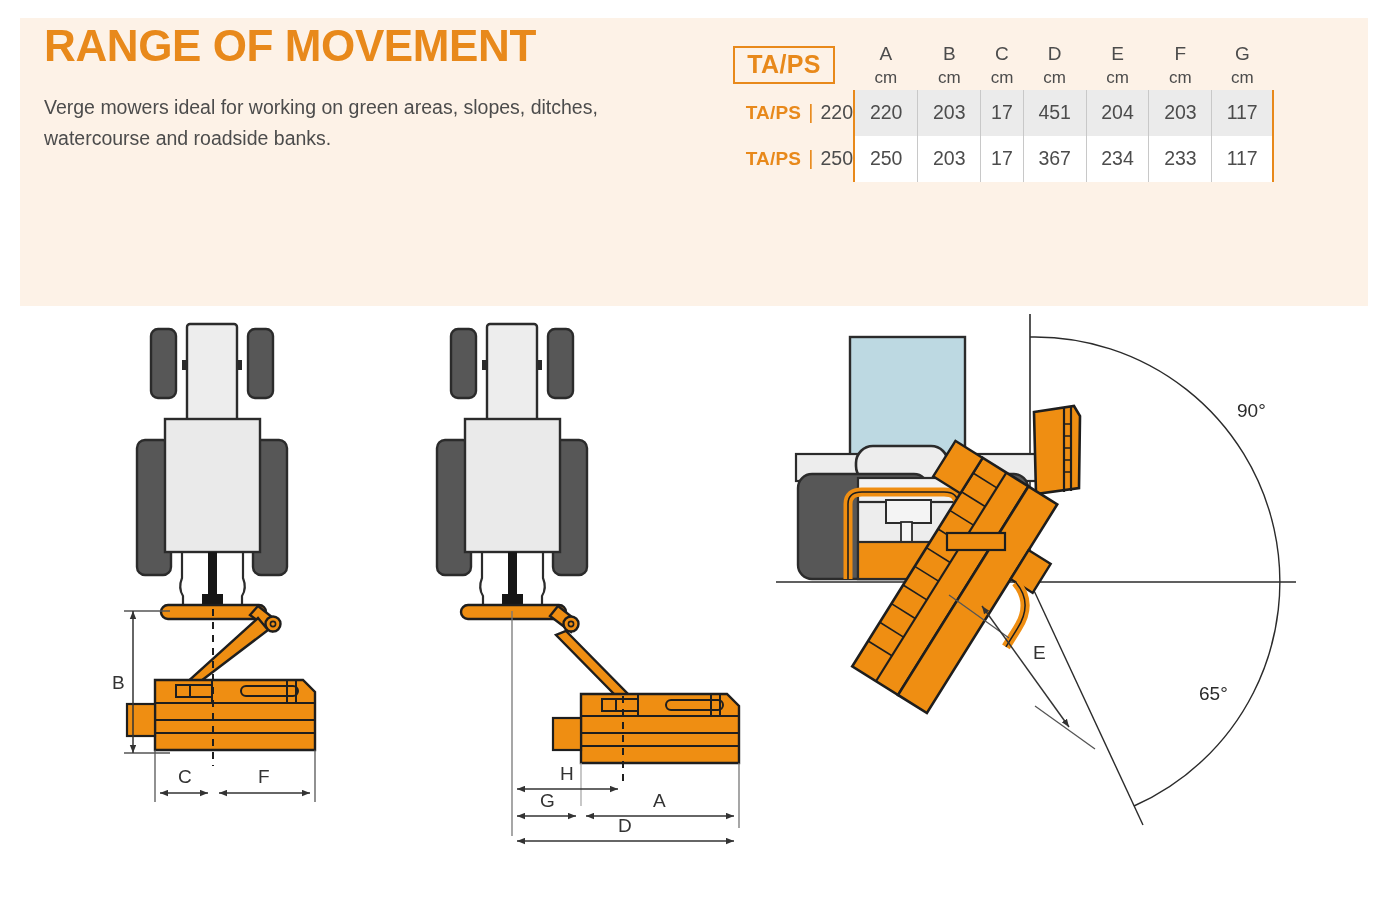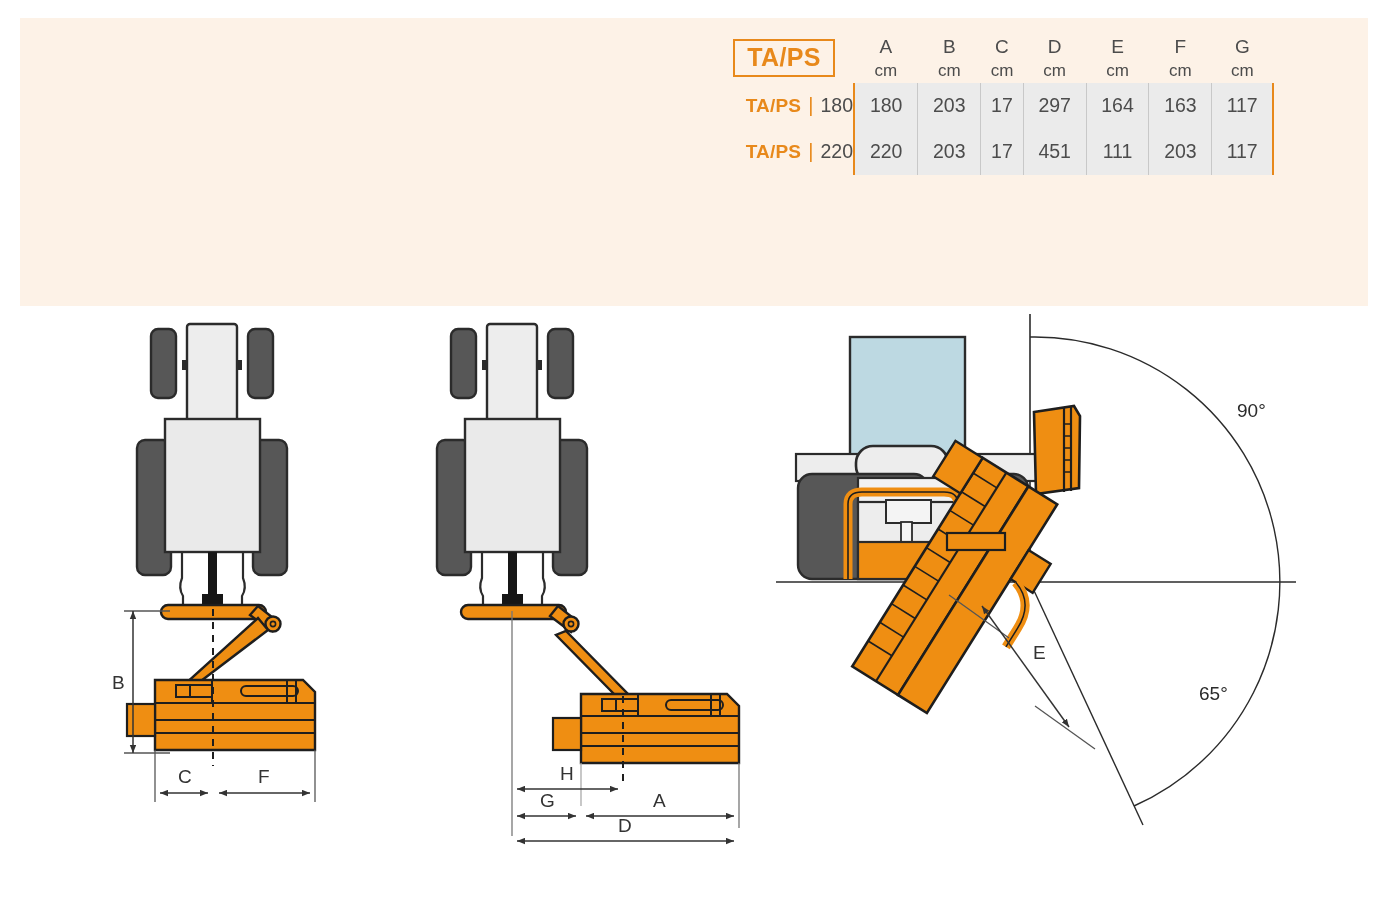--- a/index.html
+++ b/index.html
@@ -48,21 +48,21 @@
     max-width: 570px;
     font-family: "Liberation Sans", sans-serif;
   }
 
   
   #spec-table {
     position: absolute;
     left: 714px; top: 34px;
     width: 560px;
   }
-  .tbl { border-collapse: collapse; width: 560px; }
+  .tbl { border-collapse: collapse; width: 560px; margin-top: 7px; }
   .tbl td, .tbl th { padding: 0; }
 
   .brand-cell {
     width: 140px;
     vertical-align: middle;
     padding-right: 12px;
   }
   .brand-box {
     display: inline-block;
     border: 2px solid #E8891B;
@@ -142,20 +142,24 @@
     fill: #2B2B2B;
   }
 </style>
 </head>
 <body>
 
 <div id="page">
 
   <div id="top-panel"></div>
 
+  <div id="headline-block">
+    <h1 id="page-title">RANGE OF MOVEMENT</h1>
+    <p id="page-subtitle">Verge mowers ideal for working on green areas, slopes, ditches, watercourse and roadside banks.</p>
+  </div>
 
   <div id="spec-table">
     <table class="tbl">
       <thead>
         <tr>
           <th class="brand-cell">
             <span class="brand-box">TA/PS</span>
           </th>
           <th class="col-head">
             <span class="letter">A</span>
@@ -182,47 +186,47 @@
             <span class="unit">cm</span>
           </th>
           <th class="col-head">
             <span class="letter">G</span>
             <span class="unit">cm</span>
           </th>
         </tr>
       </thead>
       <tbody>
 
-        <tr class="r-odd">
-          <td class="row-label">
-            <span class="rl-brand">TA/PS</span><span class="rl-sep">|</span><span class="rl-size">180</span>
-          </td>
-          <td class="val first">180</td>
-          <td class="val">203</td>
-          <td class="val">17</td>
-          <td class="val">297</td>
-          <td class="val">164</td>
-          <td class="val">163</td>
-          <td class="val last">117</td>
-        </tr>
 
 
         <tr class="r-odd">
           <td class="row-label">
             <span class="rl-brand">TA/PS</span><span class="rl-sep">|</span><span class="rl-size">220</span>
           </td>
           <td class="val first">220</td>
           <td class="val">203</td>
           <td class="val">17</td>
           <td class="val">451</td>
-          <td class="val">111</td>
+          <td class="val">204</td>
           <td class="val">203</td>
           <td class="val last">117</td>
         </tr>
 
+        <tr class="r-even">
+          <td class="row-label">
+            <span class="rl-brand">TA/PS</span><span class="rl-sep">|</span><span class="rl-size">250</span>
+          </td>
+          <td class="val first">250</td>
+          <td class="val">203</td>
+          <td class="val">17</td>
+          <td class="val">367</td>
+          <td class="val">234</td>
+          <td class="val">233</td>
+          <td class="val last">117</td>
+        </tr>
 
       </tbody>
     </table>
   </div>
 
   <div id="drawings">
     <svg width="1400" height="594" viewBox="0 0 1400 594" xmlns="http://www.w3.org/2000/svg">
       <defs>
         <marker id="ah" markerWidth="9" markerHeight="9" refX="8" refY="3.2" orient="auto" markerUnits="userSpaceOnUse">
           <path d="M0,0 L8,3.2 L0,6.4 z" fill="#333333"></path>

